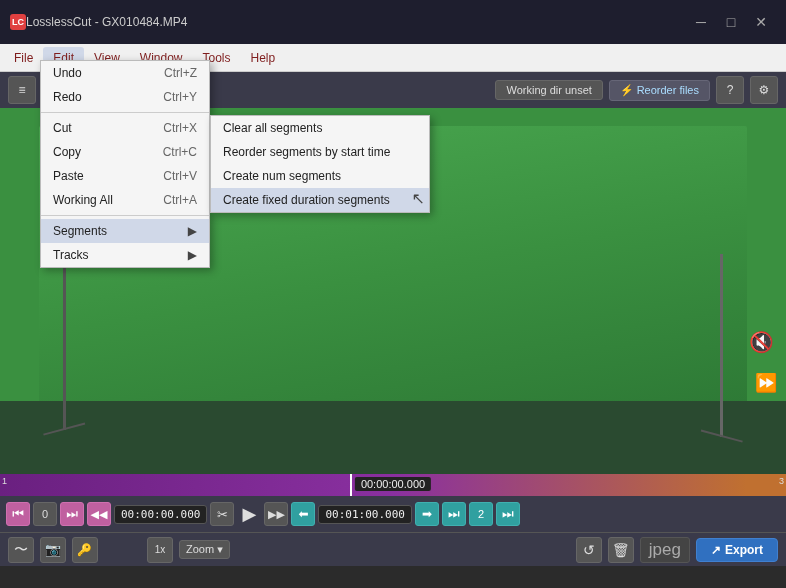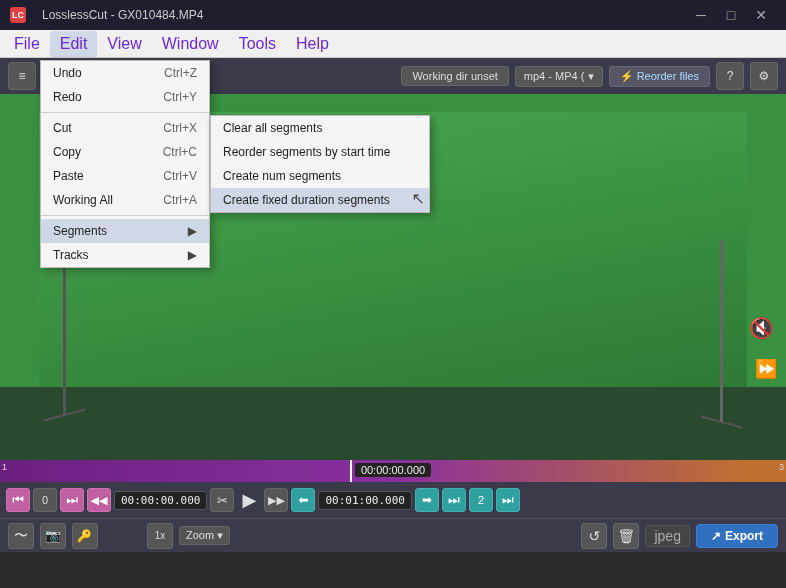--- a/index.html
+++ b/index.html
@@ -9,28 +9,28 @@
       font-family: 'Segoe UI', Arial, sans-serif;
       font-size: 12px;
       background: #2b2b2b;
       overflow: hidden;
       position: relative;
       user-select: none;
     }
 
     
     #title-bar {
-      height: 30px;
+      height: 44px;
       background: #1e1e2e;
       display: flex;
       align-items: center;
       padding: 0 10px;
       color: #ccc;
       font-size: 12px;
-      gap: 16px;
+      gap: 0;
     }
     #title-bar .app-icon {
       width: 16px; height: 16px;
       background: #e04040;
       border-radius: 3px;
       display: flex; align-items: center; justify-content: center;
       color: white; font-size: 9px; font-weight: bold;
     }
     #title-bar .title-text { flex: 1; }
     #title-bar .win-controls { display: flex; gap: 0; }
@@ -48,22 +48,22 @@
       align-items: center;
       padding: 0 4px;
       border-bottom: 1px solid #ccc;
       position: relative;
       z-index: 200;
     }
     .menu-item {
       padding: 4px 10px;
       cursor: pointer;
       border-radius: 3px;
-      color: #6d28d9;
-      font-size: 16px;
+      color: #7f1d1d;
+      font-size: 12px;
     }
     .menu-item:hover, .menu-item.active { background: #d0d8e8; }
 
     
     #toolbar {
       height: 36px;
       background: #3a3a4a;
       display: flex;
       align-items: center;
       padding: 0 8px;
@@ -280,21 +280,21 @@
       padding: 4px 14px;
       color: white;
       font-size: 12px;
       font-weight: bold;
       cursor: pointer;
       display: flex; align-items: center; gap: 4px;
     }
     .bottom-spacer { flex: 1; }
     .format-label {
       color: #aaa;
-      font-size: 14px;
+      font-size: 17px;
       background: #444;
       border: 1px solid #555;
       border-radius: 3px;
       padding: 2px 8px;
     }
     .dropdown-menu {
       position: absolute;
       background: #f5f5f5;
       border: 1px solid #bbb;
       box-shadow: 3px 3px 8px rgba(0,0,0,0.3);
@@ -352,24 +352,20 @@
   <div class="menu-item">View</div>
   <div class="menu-item">Window</div>
   <div class="menu-item">Tools</div>
   <div class="menu-item">Help</div>
 </div>
 
 <div id="toolbar">
   <div class="toolbar-btn">≡</div>
   <div style="flex:1"></div>
   <div class="working-dir-btn">Working dir unset</div>
-  <div class="format-btn">
-    <span>mp4 - MP4 (</span>
-    <span>▾</span>
-  </div>
   <div class="separate-files-btn">⚡ Reorder files</div>
   <div class="toolbar-btn">?</div>
   <div class="toolbar-btn">⚙</div>
 </div>
 
 <div id="video-area">
   <div id="video-frame">
     <div class="green-screen"></div>
     <div class="gs-wall"></div>
     <div class="gs-floor"></div>

